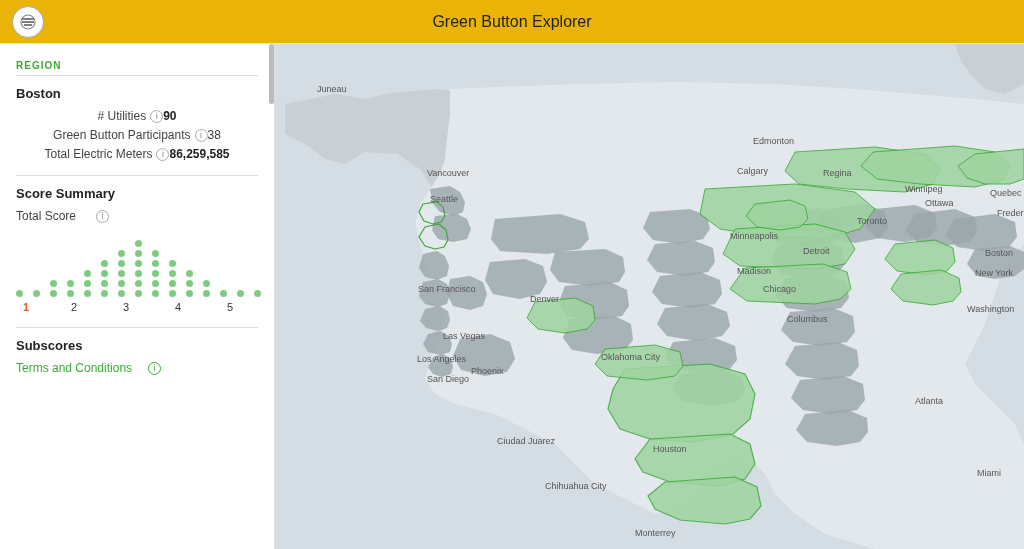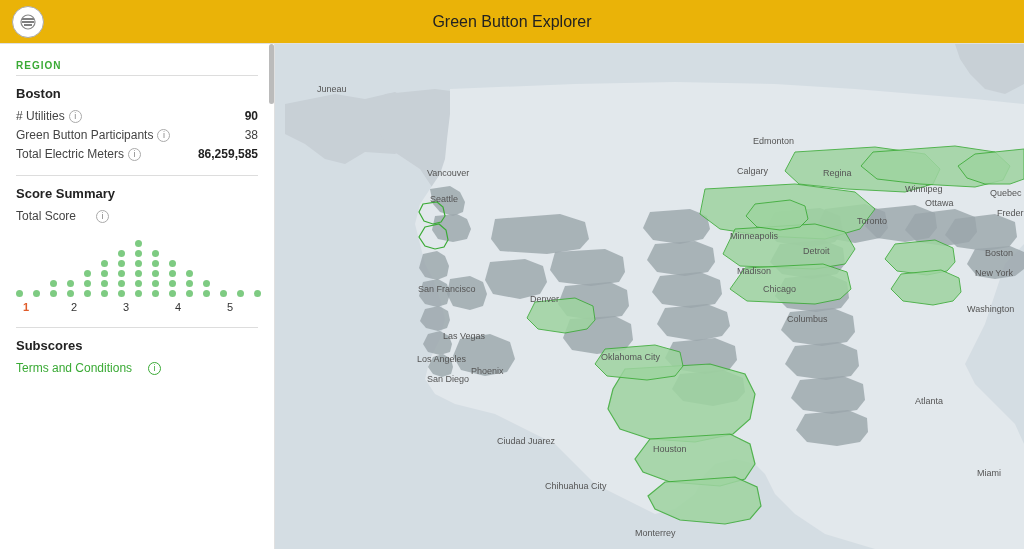--- a/index.html
+++ b/index.html
@@ -86,21 +86,21 @@
       font-size: 13px;
       font-weight: 700;
       color: #222;
       border-top: 1px solid #ddd;
       padding-top: 10px;
       margin-bottom: 8px;
     }
 
     .details-row {
       display: flex;
-      justify-content: space-between;
+      justify-content: center;
       align-items: center;
       margin-bottom: 5px;
       font-size: 12px;
       color: #333;
     }
     .details-row .label {
       display: flex;
       align-items: center;
       gap: 4px;
       color: #444;

